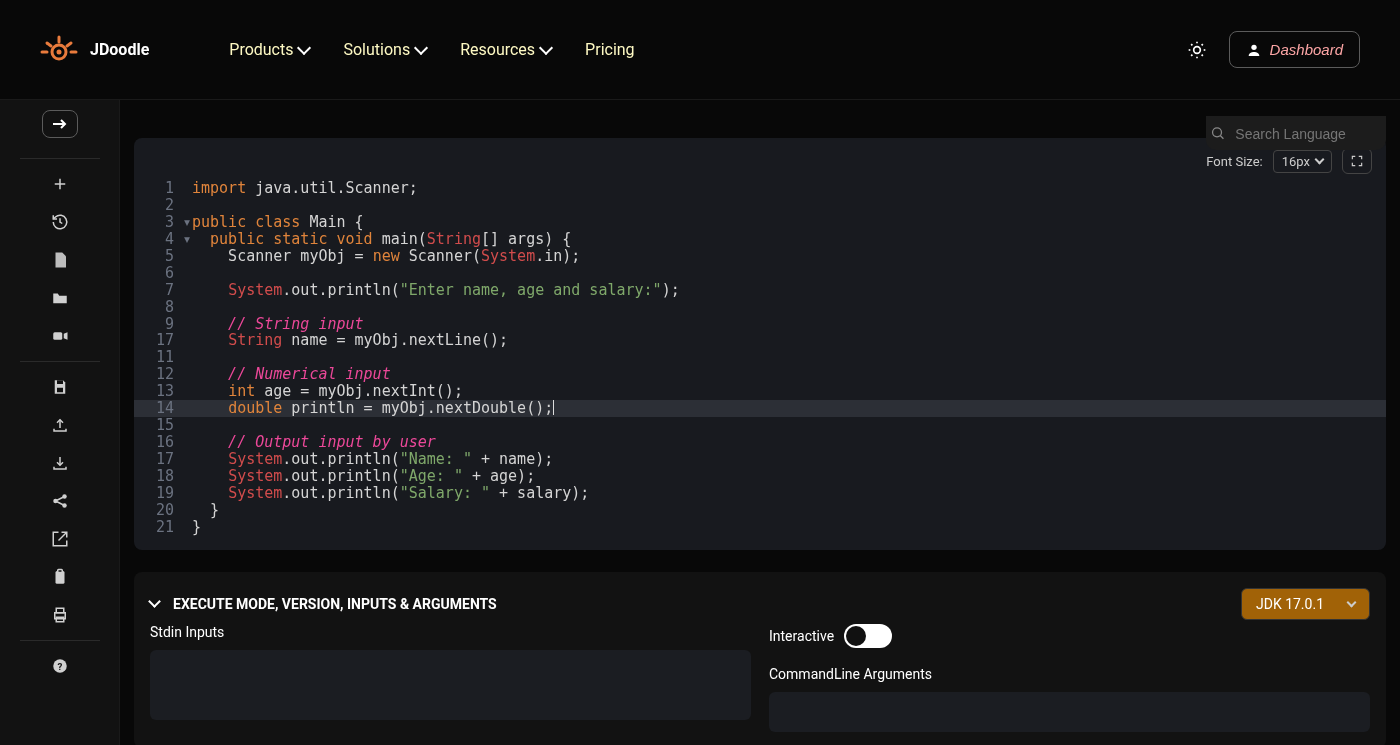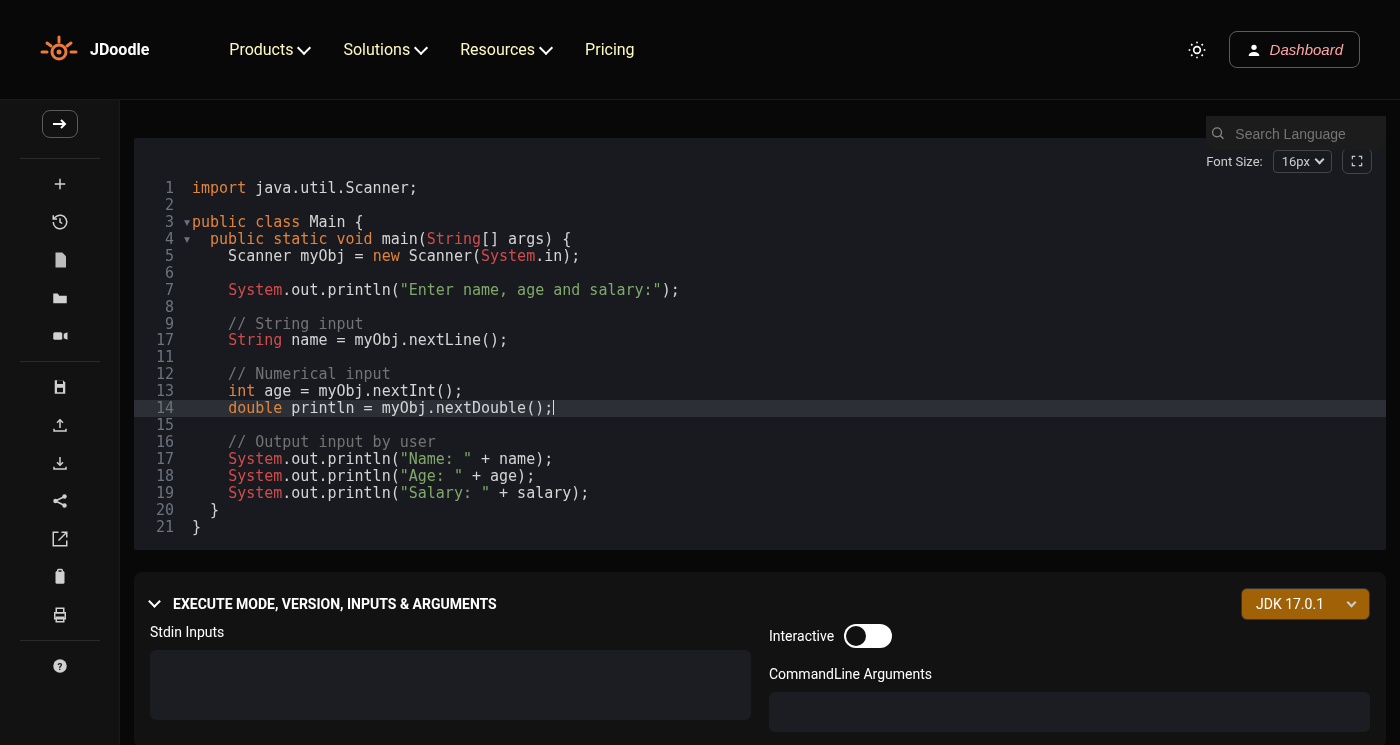--- a/index.html
+++ b/index.html
@@ -142,21 +142,21 @@
     background: transparent;
     border: none;
     color: #aaa;
     font-size: 14px;
     outline: none;
     width: 100%;
   }
 
   .editor-panel {
     background: #181a1f;
-    border-radius: 2px;
+    border-radius: 8px;
     margin-top: 38px;
   }
   .editor-toolbar {
     display: flex;
     align-items: center;
     justify-content: flex-end;
     gap: 10px;
     padding: 10px 14px 6px 14px;
     font-size: 13px;
     color: #ccc;
@@ -203,21 +203,21 @@
   .fold-marker {
     color: #6b7280;
     width: 10px;
     display: inline-block;
     text-align: center;
   }
   .code { flex: 1; color: #d4d4d4; }
   .kw   { color: #e0843b; }      
   .type { color: #d14c4c; }      
   .str  { color: #7fa86a; }      
-  .com  { color: #737373; }
+  .com  { color: #ec4899; font-style: italic; }
   .cursor {
     display: inline-block;
     width: 1px;
     background: #ddd;
     height: 15px;
     vertical-align: -2px;
   }
 
   
   .exec-panel {

